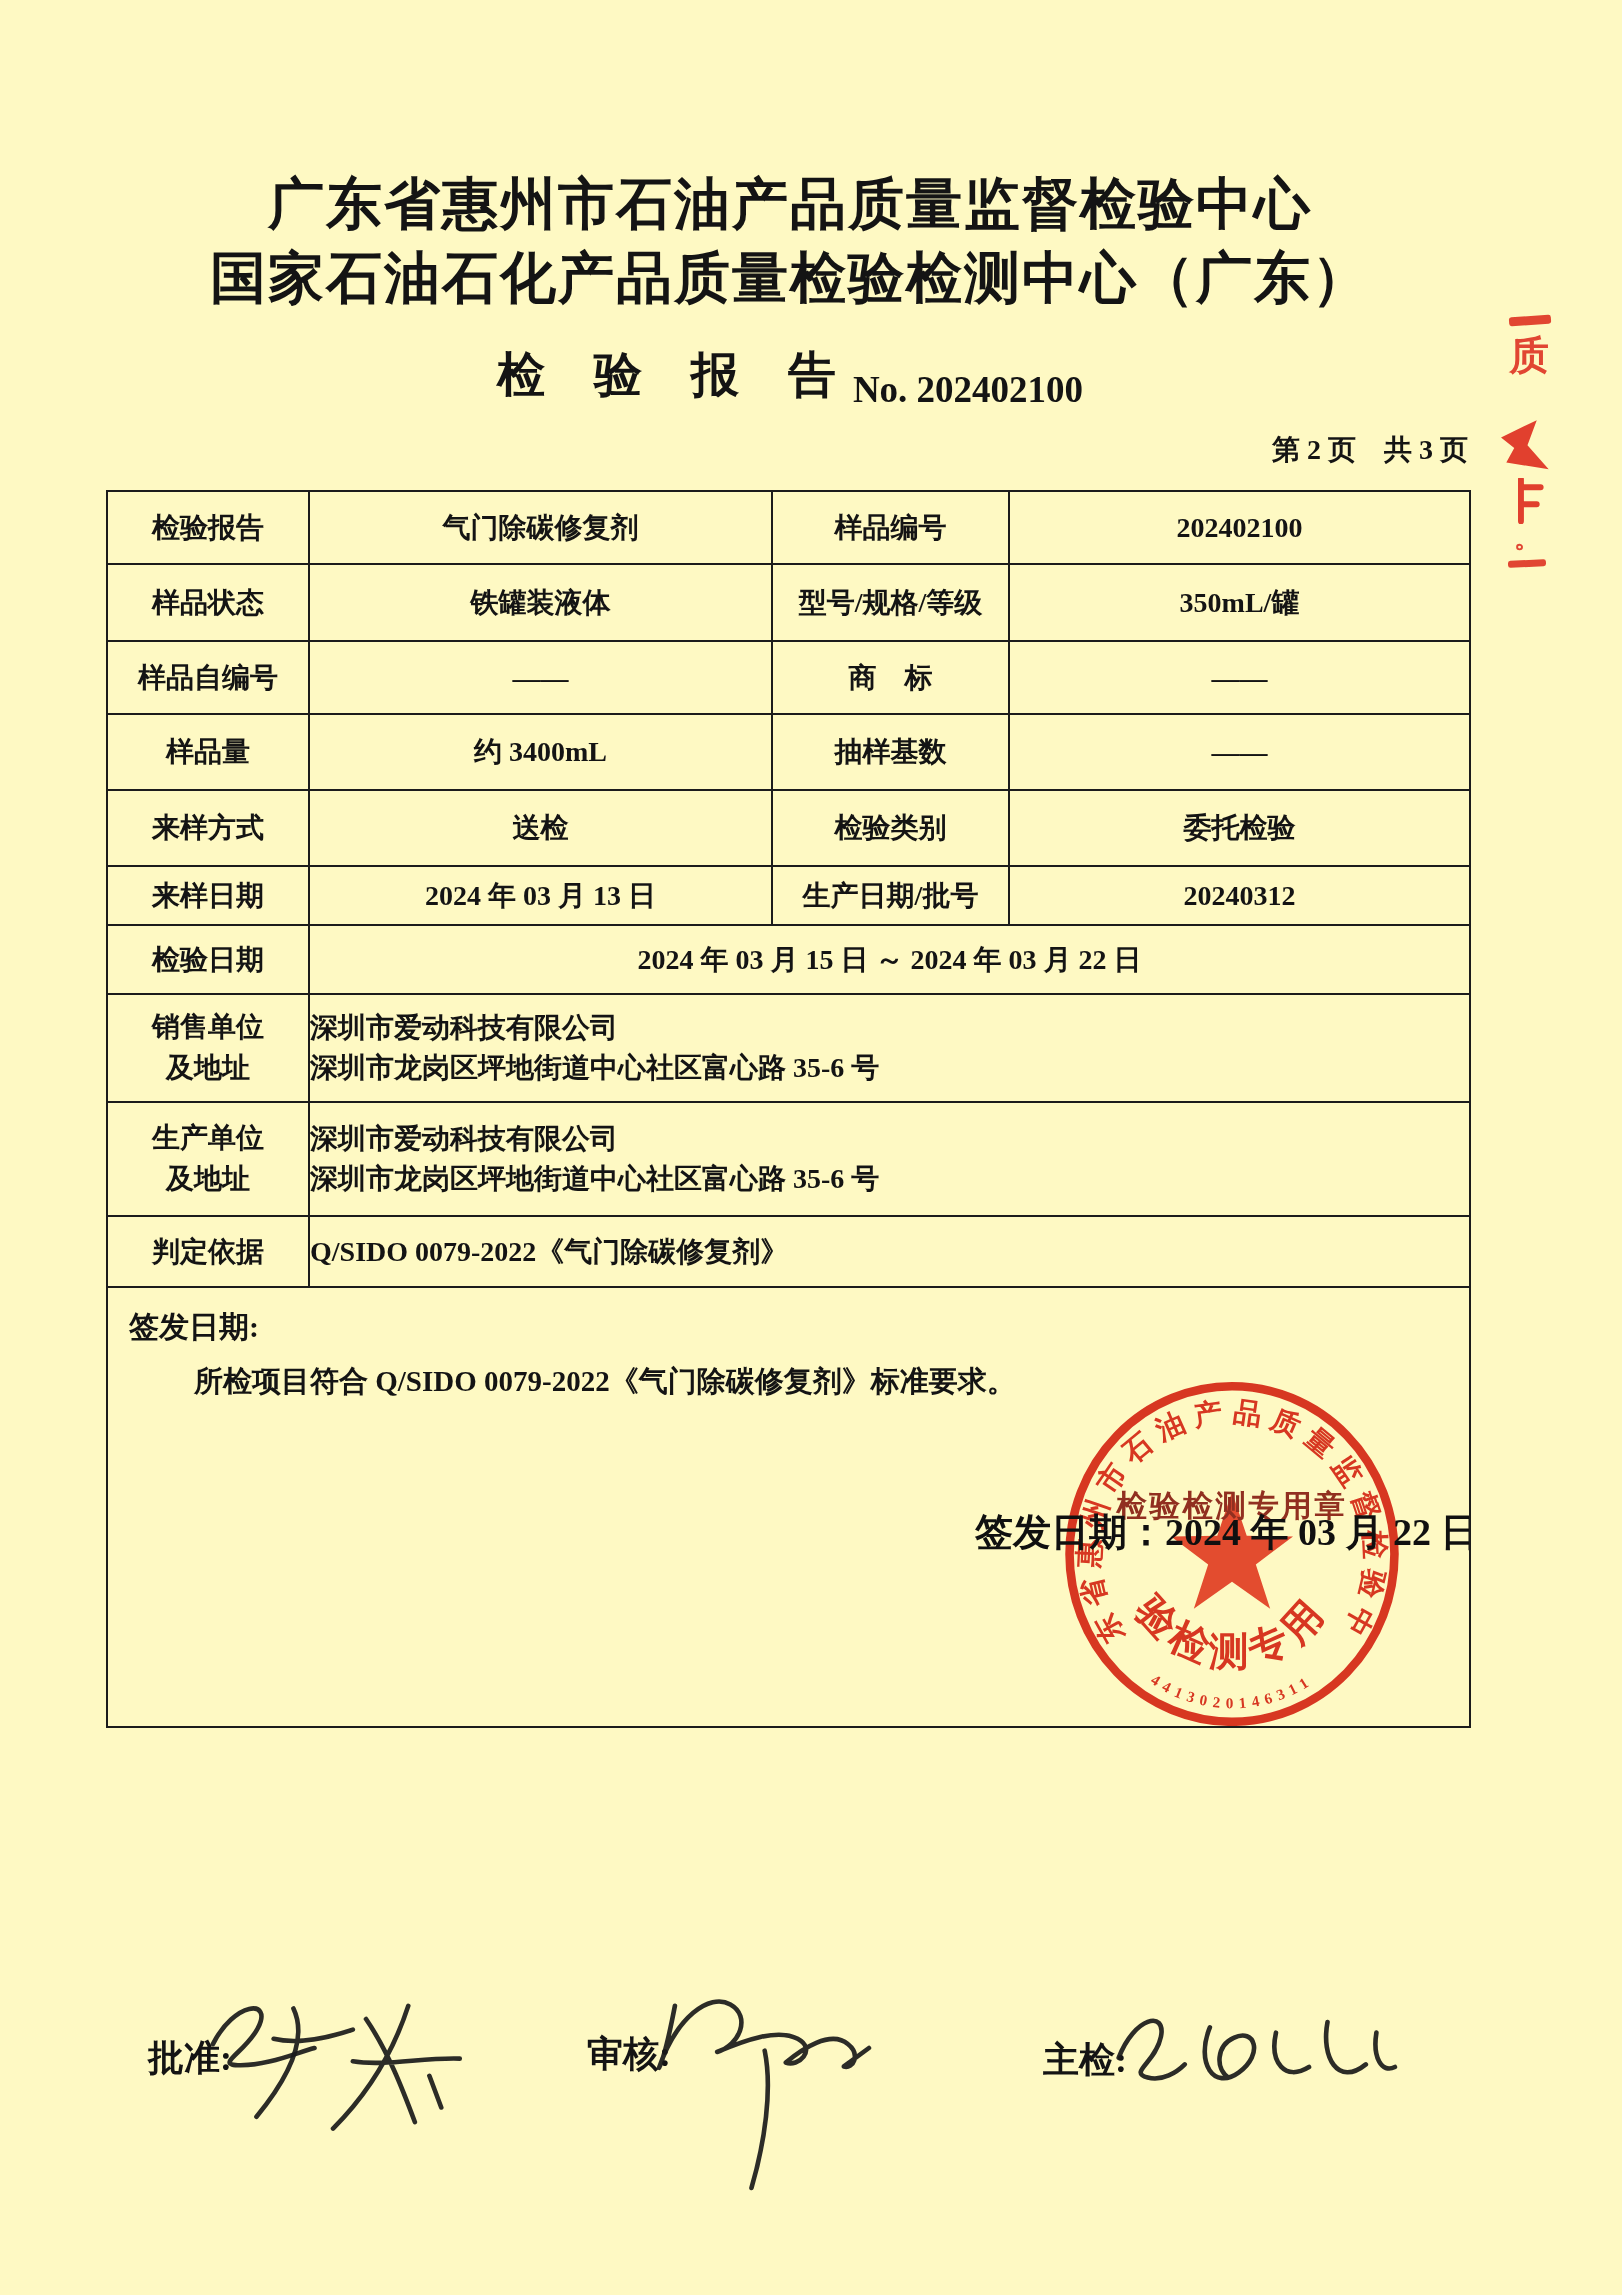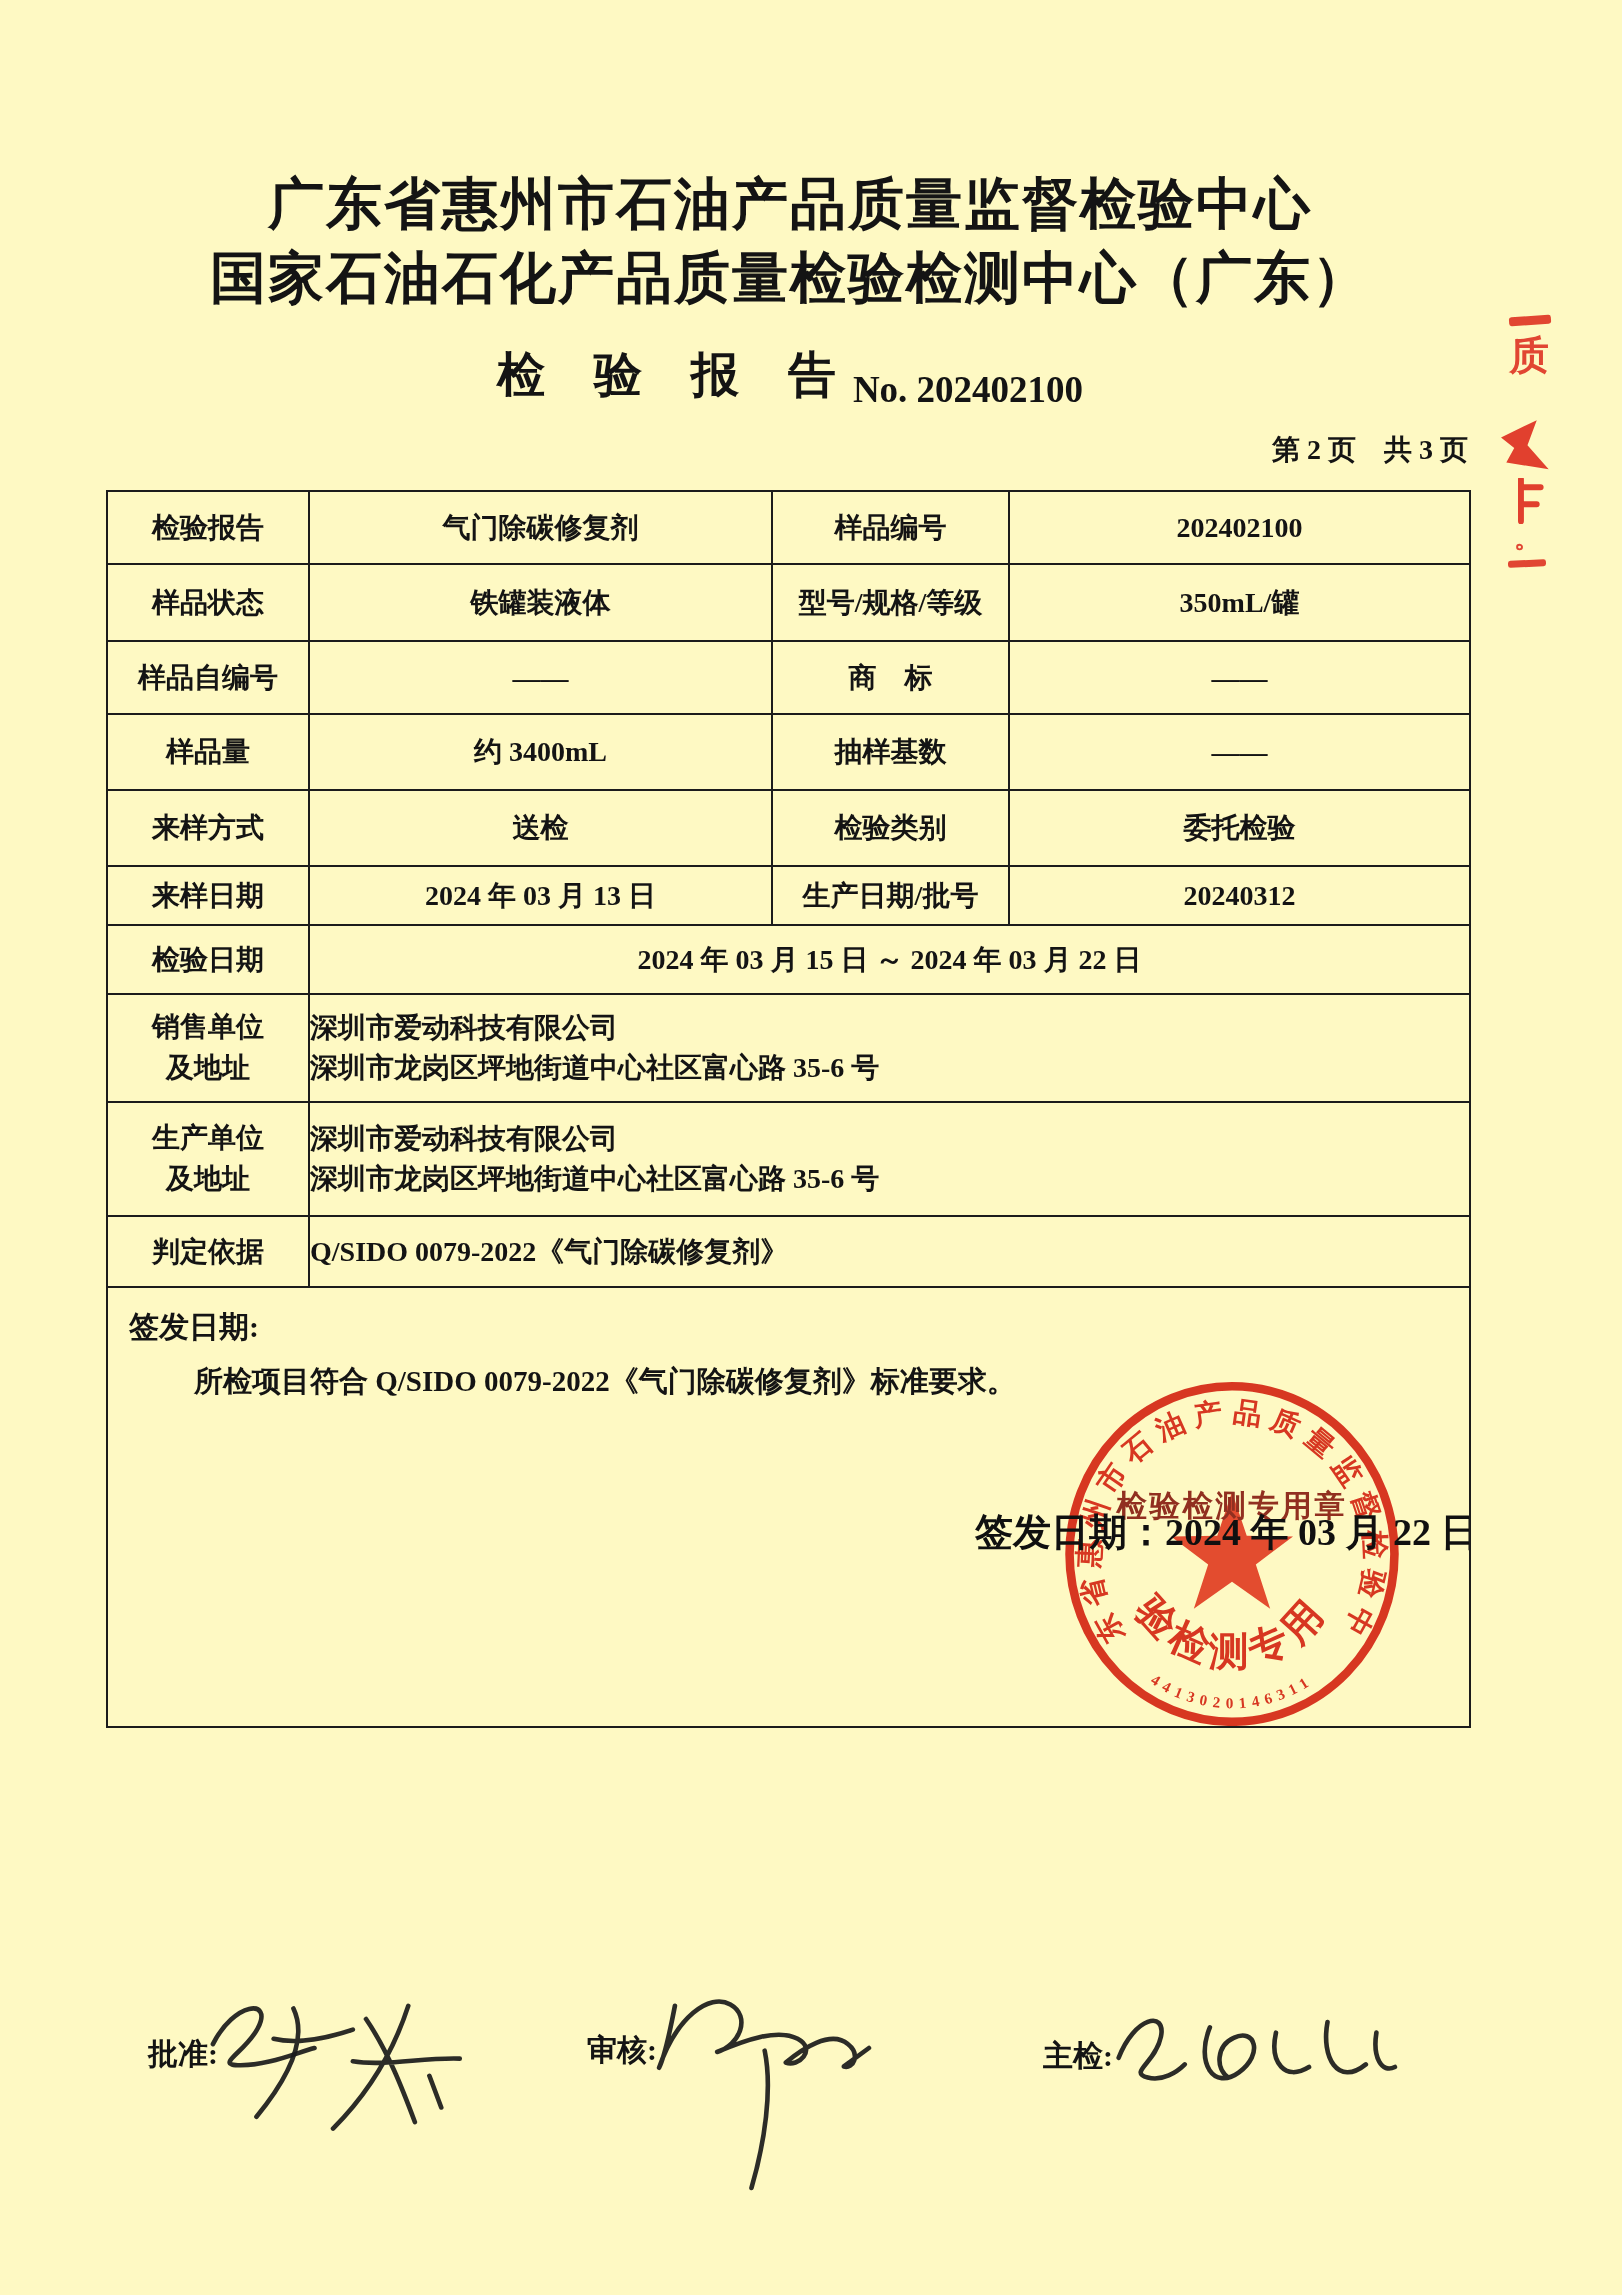--- a/index.html
+++ b/index.html
@@ -37,21 +37,21 @@
   .concl-text{position:absolute;left:86px;top:74px;font-size:29px;font-weight:bold;}
   .issue-date{position:absolute;left:867px;top:219px;font-size:38px;font-weight:bold;color:#101010;z-index:5;white-space:nowrap;}
   .remark-cell{padding-left:26.4px;}
   .remark-val{margin-left:38px;}
   
   .stamp{position:absolute;left:952px;top:93px;width:344px;height:350px;mix-blend-mode:multiply;opacity:.93;z-index:3;}
   
   .edge{position:absolute;color:#e14632;font-weight:bold;z-index:2;}
   .edge-bar{position:absolute;background:#e14632;border-radius:2.6px;z-index:2;}
   
-  .sig-label{position:absolute;font-size:30px;font-weight:bold;white-space:nowrap;}
+  .sig-label{position:absolute;font-size:36px;font-weight:bold;white-space:nowrap;}
   .sig{position:absolute;}
   .sig path{fill:none;stroke:#1a1a1a;stroke-width:7;stroke-linecap:round;stroke-linejoin:round;opacity:.92;}
 </style>
 </head>
 <body>
 
 <div class="page">
 
   <div class="header">
     <div class="org-line">广东省惠州市石油产品质量监督检验中心</div>

